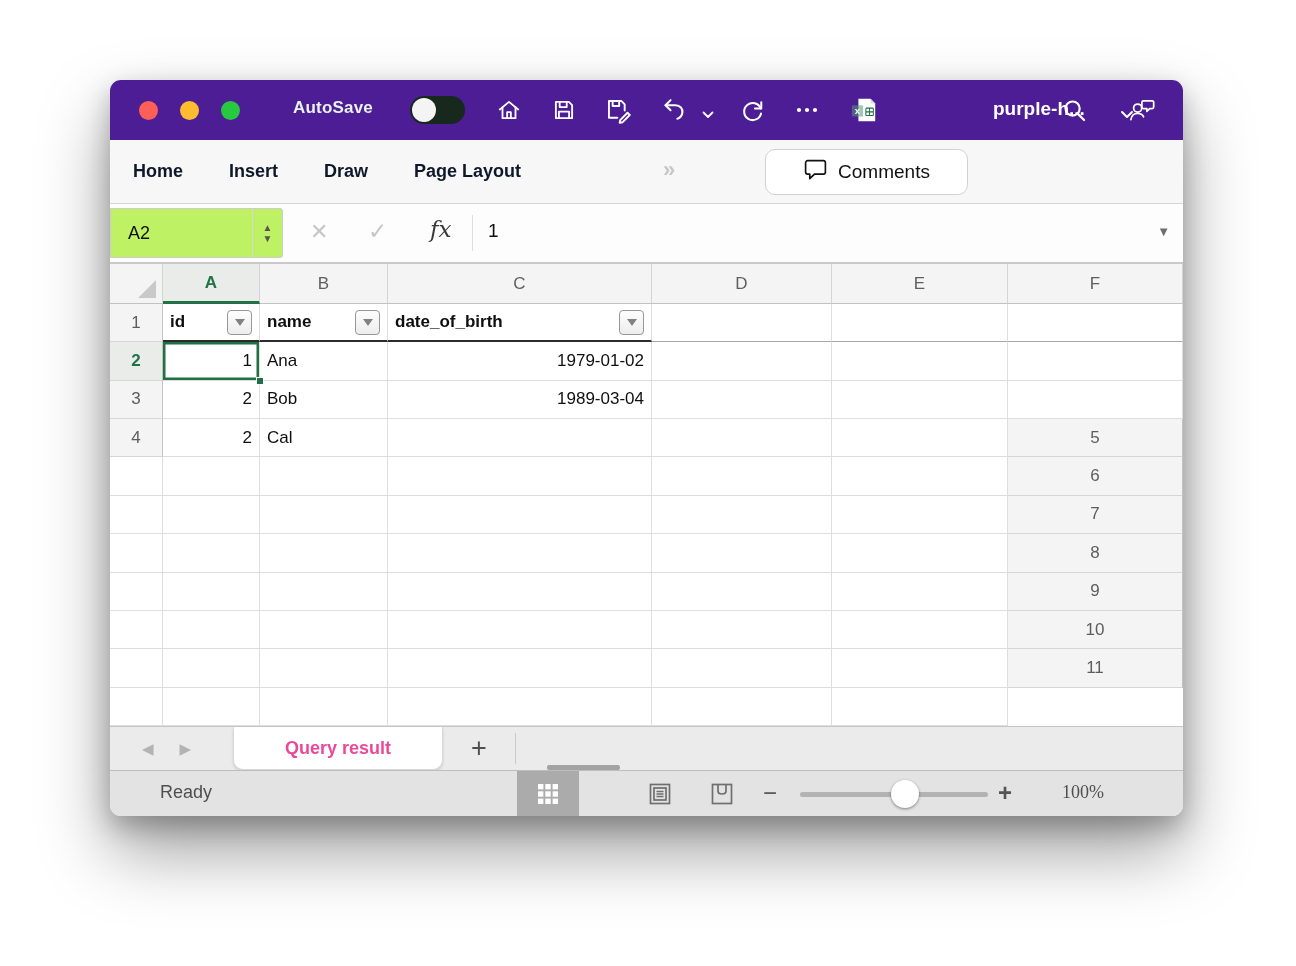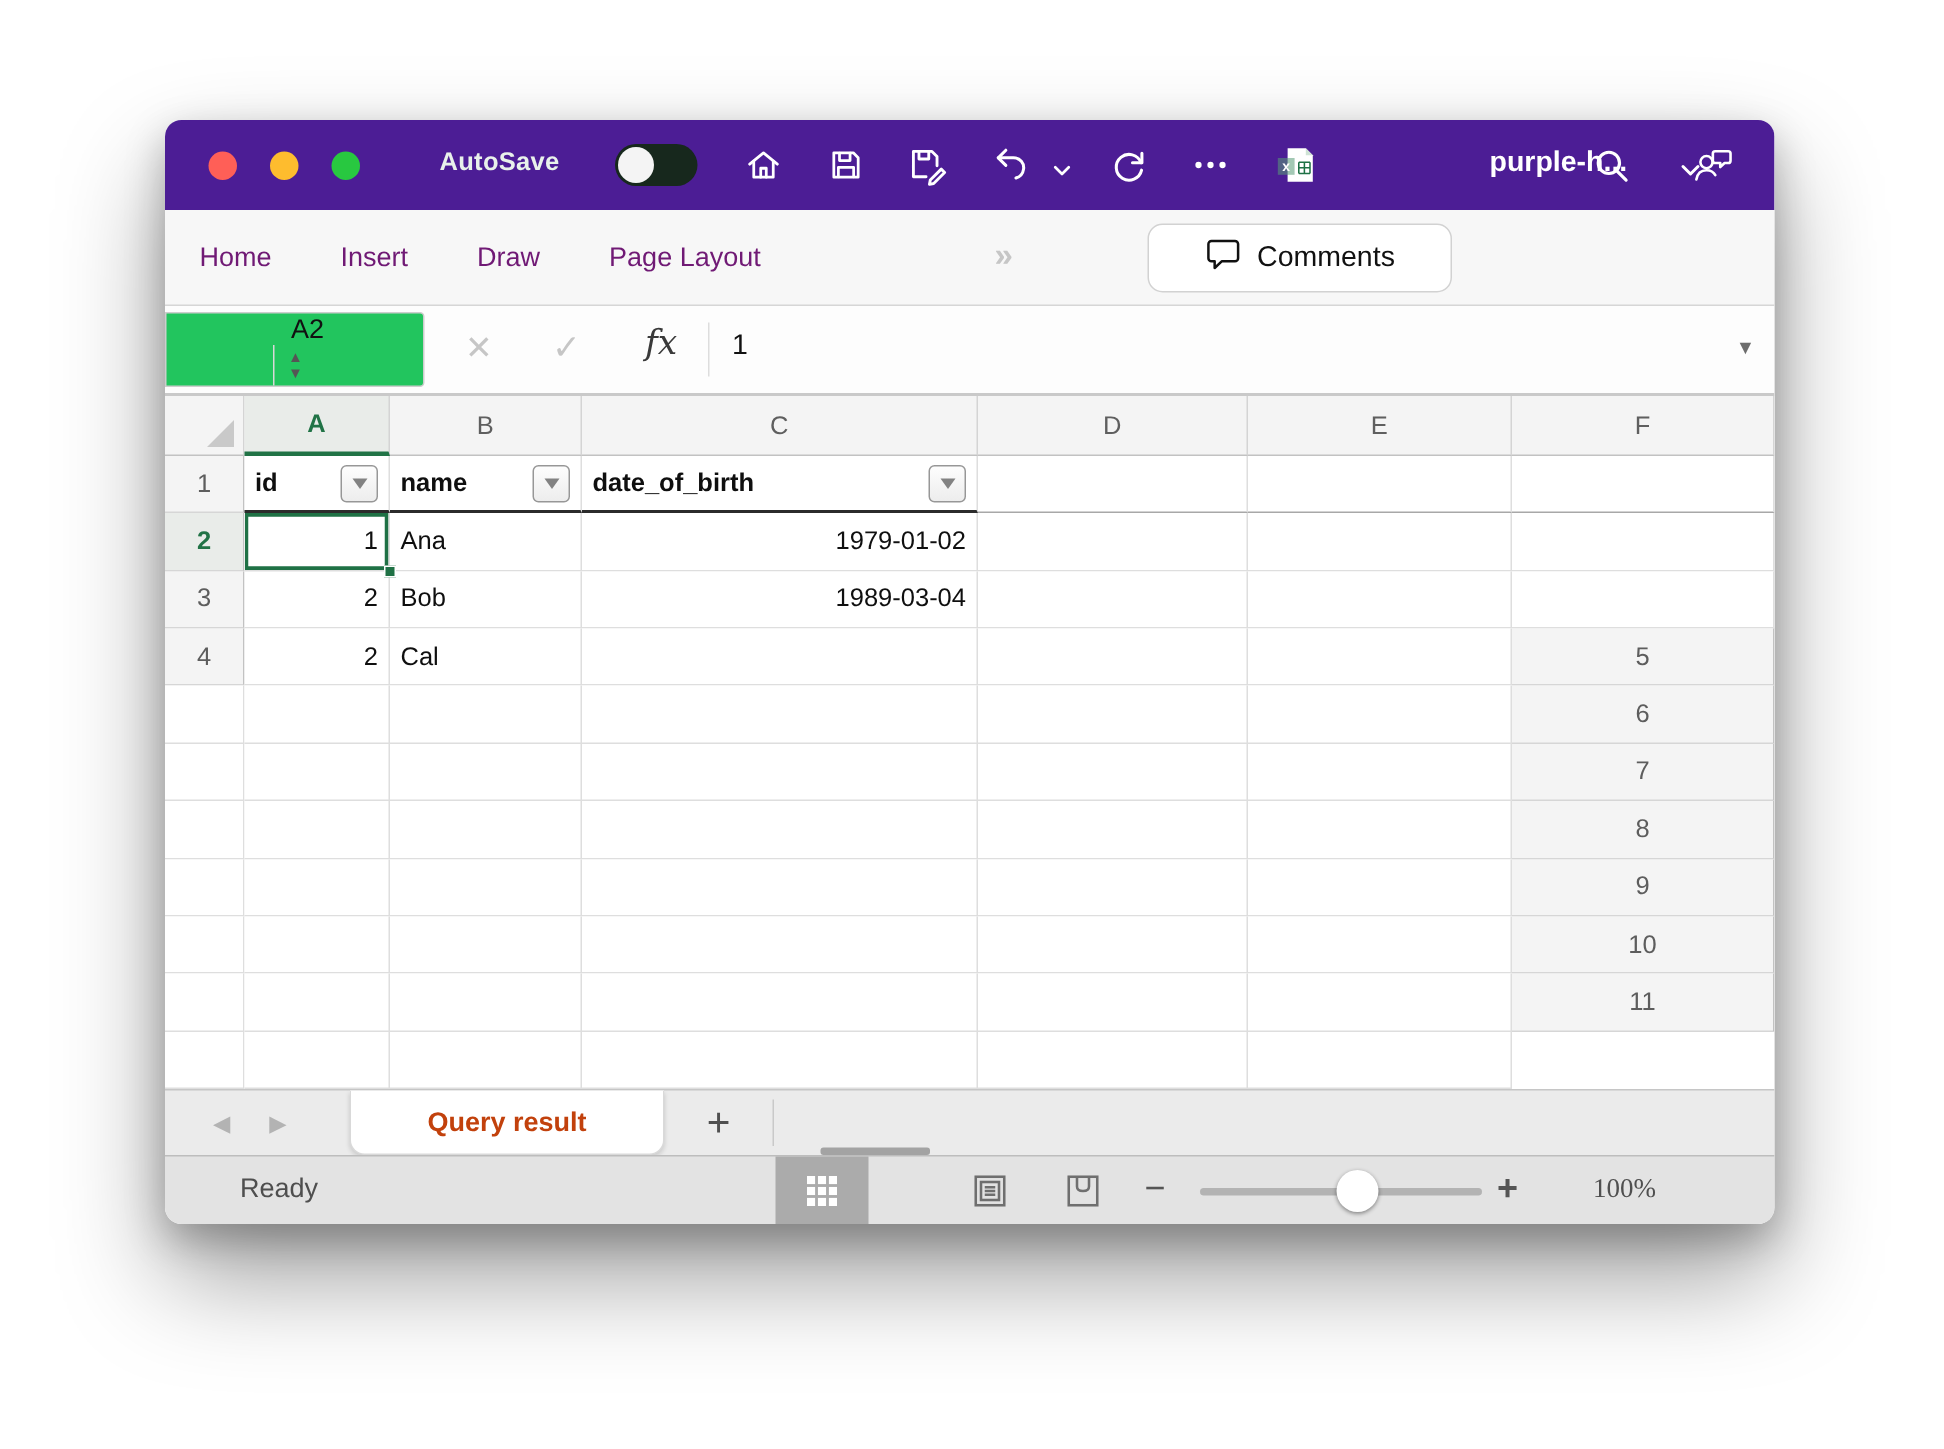--- a/index.html
+++ b/index.html
@@ -25,33 +25,33 @@
   .toggle { position:absolute; left:300px; top:16px; width:55px; height:28px; border-radius:14px; background:#17281d; }
   .toggle .knob { position:absolute; left:2px; top:2px; width:24px; height:24px; border-radius:50%; background:#f4f4f4; }
   .tb-icon { position:absolute; top:16px; width:28px; height:28px; display:flex; align-items:center; justify-content:center; color:#fff; }
   .tb-icon svg { display:block; }
   .filename { position:absolute; left:883px; top:18px; color:#fff; font-size:19px; font-weight:700; }
   .tb-chevron { position:absolute; top:25px; color:#fff; }
 
   
   .ribbon { position:relative; height:64px; background:#f7f7f7; border-bottom:1px solid #d6d6d6; flex:0 0 auto; }
   .ribbon-tabs { position:absolute; left:23px; top:0; height:100%; display:flex; align-items:center; gap:46px; }
-  .ribbon-tab { font-size:18px; font-weight:400; color:#701a75; }
+  .ribbon-tab { font-size:18px; font-weight:700; color:#0f172a; }
   .ribbon-overflow { position:absolute; left:553px; top:17px; font-size:22px; color:#c6c6c6; font-weight:700; letter-spacing:2px; }
   .comments-btn { position:absolute; left:655px; top:9px; width:203px; height:46px; background:#fff;
     border:1px solid #d2d2d2; border-radius:10px; display:flex; align-items:center; justify-content:center; gap:10px;
     font-size:19px; color:#111; }
   .share-btn { position:absolute; left:880px; top:9px; width:173px; height:46px; background:#107C41;
     border-radius:10px; display:flex; align-items:center; justify-content:center; gap:9px;
     font-size:19px; font-weight:600; color:#fff; }
 
   
   .formula { position:relative; height:60px; background:#fdfdfd; border-bottom:2px solid #c9c9c9; flex:0 0 auto; }
-  .namebox { position:absolute; left:0; top:4px; width:173px; height:50px; background:#22c55e;
-    border:1px solid #cdcdcd; border-radius:0 3px 3px 0; display:flex; align-items:center;flex-direction:column; }
+  .namebox { position:absolute; left:0; top:4px; width:173px; height:50px; background:#bef264;
+    border:1px solid #cdcdcd; border-radius:0 3px 3px 0; display:flex; align-items:center; }
   .namebox-text { padding-left:17px; font-size:18px; color:#111; flex:1; }
   .namebox-spinner { width:30px; height:100%; border-left:1px solid #d8d8d8; display:flex; flex-direction:column;
     align-items:center; justify-content:center; color:#555; font-size:10px; line-height:11px; }
   .f-cancel { position:absolute; left:200px; top:15px; font-size:22px; color:#c6c6c6; }
   .f-confirm { position:absolute; left:258px; top:14px; font-size:23px; color:#c6c6c6; }
   .f-fx { position:absolute; left:320px; top:12px; font-family:"DejaVu Serif",serif; font-style:italic; font-size:23px; color:#3a3a3a; }
   .f-divider { position:absolute; left:362px; top:11px; width:1px; height:36px; background:#ddd; }
   .f-value { position:absolute; left:378px; top:16px; font-size:19px; color:#111; }
   .f-expand { position:absolute; right:13px; top:20px; font-size:13px; color:#6d6d6d; }
 
@@ -78,21 +78,21 @@
   .ftri { width:0; height:0; border-left:5.5px solid transparent; border-right:5.5px solid transparent; border-top:7px solid #828282; }
   .cell.selcell { position:relative; z-index:2; box-shadow:inset 0 0 0 2.5px #1f7145; }
   .handle { position:absolute; right:-5px; bottom:-5px; width:8px; height:8px; background:#1f7145; border:1.5px solid #fff; z-index:3; }
 
   
   .tabbar { position:relative; height:44px; background:#ebebeb; border-top:1px solid #c6c6c6; flex:0 0 auto;
     display:flex; align-items:stretch; }
   .tab-nav { display:flex; align-items:center; gap:26px; padding-left:32px; width:123px; color:#b3b3b3; font-size:15px; }
   .sheet-tab { width:210px; background:#fff; border:1px solid #d9d9d9; border-top:none;
     border-radius:0 0 10px 10px; display:flex; align-items:center; justify-content:center;
-    color:#c2410c; font-weight:700; font-size:18px; box-shadow:0 2px 3px rgba(0,0,0,.12); }
+    color:#ec4899; font-weight:700; font-size:18px; box-shadow:0 2px 3px rgba(0,0,0,.12); }
   .add-sheet { width:72px; display:flex; align-items:center; justify-content:center; color:#4f4f4f; font-size:27px; font-weight:400; }
   .tab-vsep { width:1px; margin:6px 0; background:#c9c9c9; }
   .hscroll-thumb { position:absolute; left:437px; bottom:0; width:73px; height:5px; background:#a3a3a3; border-radius:2px; }
 
   
   .statusbar { position:relative; height:46px; background:#e3e3e3; border-top:1px solid #bdbdbd; flex:0 0 auto;
     font-size:18px; color:#4f4f4f; }
   .status-text { position:absolute; left:50px; top:11px; }
   .viewbtn { position:absolute; top:0; height:100%; width:62px; display:flex; align-items:center; justify-content:center; }
   .viewbtn.selected { background:#ABABAB; }

